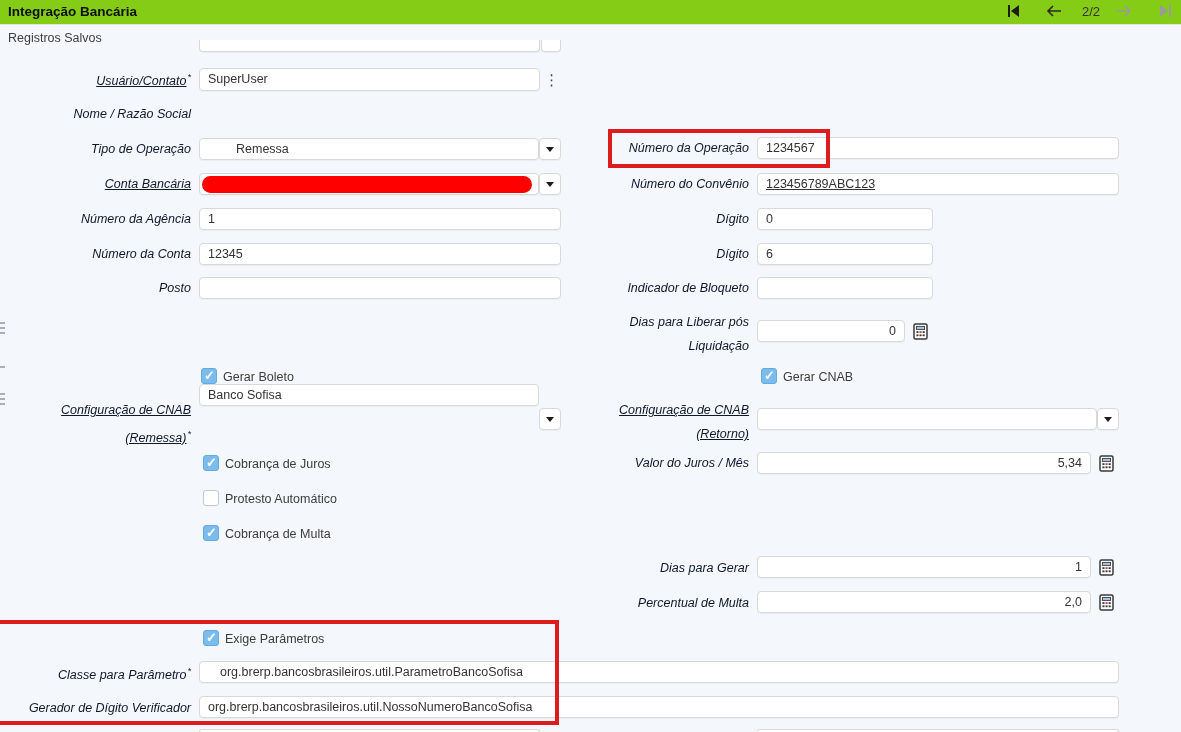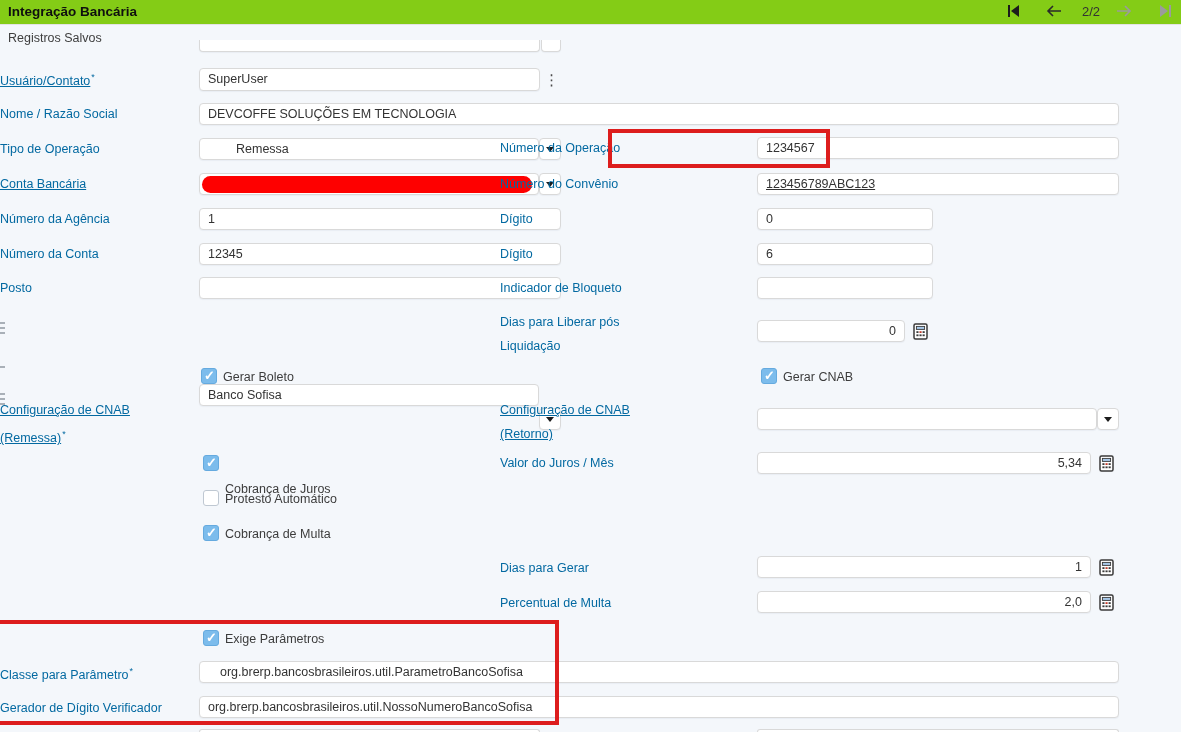--- a/index.html
+++ b/index.html
@@ -9,21 +9,21 @@
 
   
   .header { position:absolute; left:0; top:0; width:1181px; height:25px; background:#84cc16; border-bottom:1px solid #e3e3e3; }
   .title { position:absolute; left:8px; top:4px; font-size:13.5px; font-weight:bold; color:#0f0f0f; }
   .navbtn { position:absolute; top:3px; width:20px; height:18px; background:transparent; border:none; cursor:pointer; padding:0; }
   .rec-ind { position:absolute; top:4px; left:1074px; width:34px; text-align:center; font-size:13px; color:#333; }
 
   .tab-label { position:absolute; left:8px; top:31px; font-size:12.5px; color:#3e3e3e; }
 
   
-  .lbl { position:absolute; font-size:12.5px; color:#0369a1; white-space:pre-line; }
+  .lbl { position:absolute; font-size:12.5px; color:#0f172a; text-align:right; white-space:pre-line;font-style:italic; }
   .lbl-l { left:0; width:191px; }
   .lbl-r { left:500px; width:249px; }
   .lbl2 { line-height:24px; }
   .link { text-decoration:underline; }
   .req { vertical-align:super; font-size:9px; text-decoration:none; display:inline-block; margin-left:1px; }
 
   
   .fld { position:absolute; height:22px; background:#fff; border:1px solid #d9d9d9; border-radius:4px;
          font-size:12.5px; color:#333; line-height:20px; padding:0 8px; overflow:hidden;
          box-shadow:0 1px 1px rgba(30,60,90,0.05); white-space:nowrap; }
@@ -108,21 +108,20 @@
       <i></i>
       <i></i>
       <i></i>
     </div>
 
   <span class="lbl lbl-l" style="top:72px;"><span class="link">Usuário/Contato</span><span class="req">*</span></span>
   <div class="fld" style="left:199px; top:68px; width:341px; height:23px; line-height:21px;">SuperUser</div>
   <button class="kebab" style="left:544px; top:71px;"><span>⋮</span></button>
 
   <span class="lbl lbl-l" style="top:107px;">Nome / Razão Social</span>
-  <div class="fld" style="left:199px; top:103px; width:920px;">DEVCOFFE SOLUÇÕES EM TECNOLOGIA</div>
 
   <span class="lbl lbl-l" style="top:142px;">Tipo de Operação</span>
   <div class="fld" style="left:199px; top:138px; width:340px;padding-left:36px;">Remessa</div>
   <button class="combo-btn" style="left:539px; top:138px;">
       <span class="tri"></span>
     </button>
 
   <span class="lbl lbl-r" style="top:141px;">Número da Operação</span>
   <div class="fld" style="left:757px; top:137px; width:362px;">1234567</div>
   <div class="annotation" style="left:608px; top:129px; width:222px; height:39px;"></div>
@@ -187,21 +186,21 @@
   <span class="lbl lbl-r lbl2 link" style="top:398px;">Configuração de CNAB
 (Retorno)</span>
   <div class="fld" style="left:757px; top:408px; width:340px;"></div>
   <button class="combo-btn" style="left:1097px; top:408px;">
       <span class="tri"></span>
     </button>
 
   <span class="check on" style="left:203px; top:455px;">
       <span class="mark">✓</span>
     </span>
-  <span class="cb-label" style="left:225px; top:457px;margin-top:25px;">Cobrança de Juros</span>
+  <span class="cb-label" style="left:225px; top:457px;">Cobrança de Juros</span>
   <span class="lbl lbl-r" style="top:456px;">Valor do Juros / Mês</span>
   <div class="fld num" style="left:757px; top:452px; width:334px;">5,34</div>
   <span class="calc" style="left:1099px; top:455px;">
     <svg width="15" height="17" viewBox="0 0 15 17">
         <rect x="1" y="1" width="13" height="15" rx="1.5" fill="#fff" stroke="#3a3a3a" stroke-width="1.5"></rect>
         <rect x="3.4" y="3.4" width="8.2" height="3" fill="#a8c8e8" stroke="#3a3a3a" stroke-width="0.9"></rect>
         <rect x="3.4" y="8.2" width="2.1" height="1.8" fill="#3a3a3a"></rect>
         <rect x="6.5" y="8.2" width="2.1" height="1.8" fill="#c23a2a"></rect>
         <rect x="9.6" y="8.2" width="2.1" height="1.8" fill="#3a3a3a"></rect>
         <rect x="3.4" y="11.4" width="2.1" height="1.8" fill="#3a3a3a"></rect>

